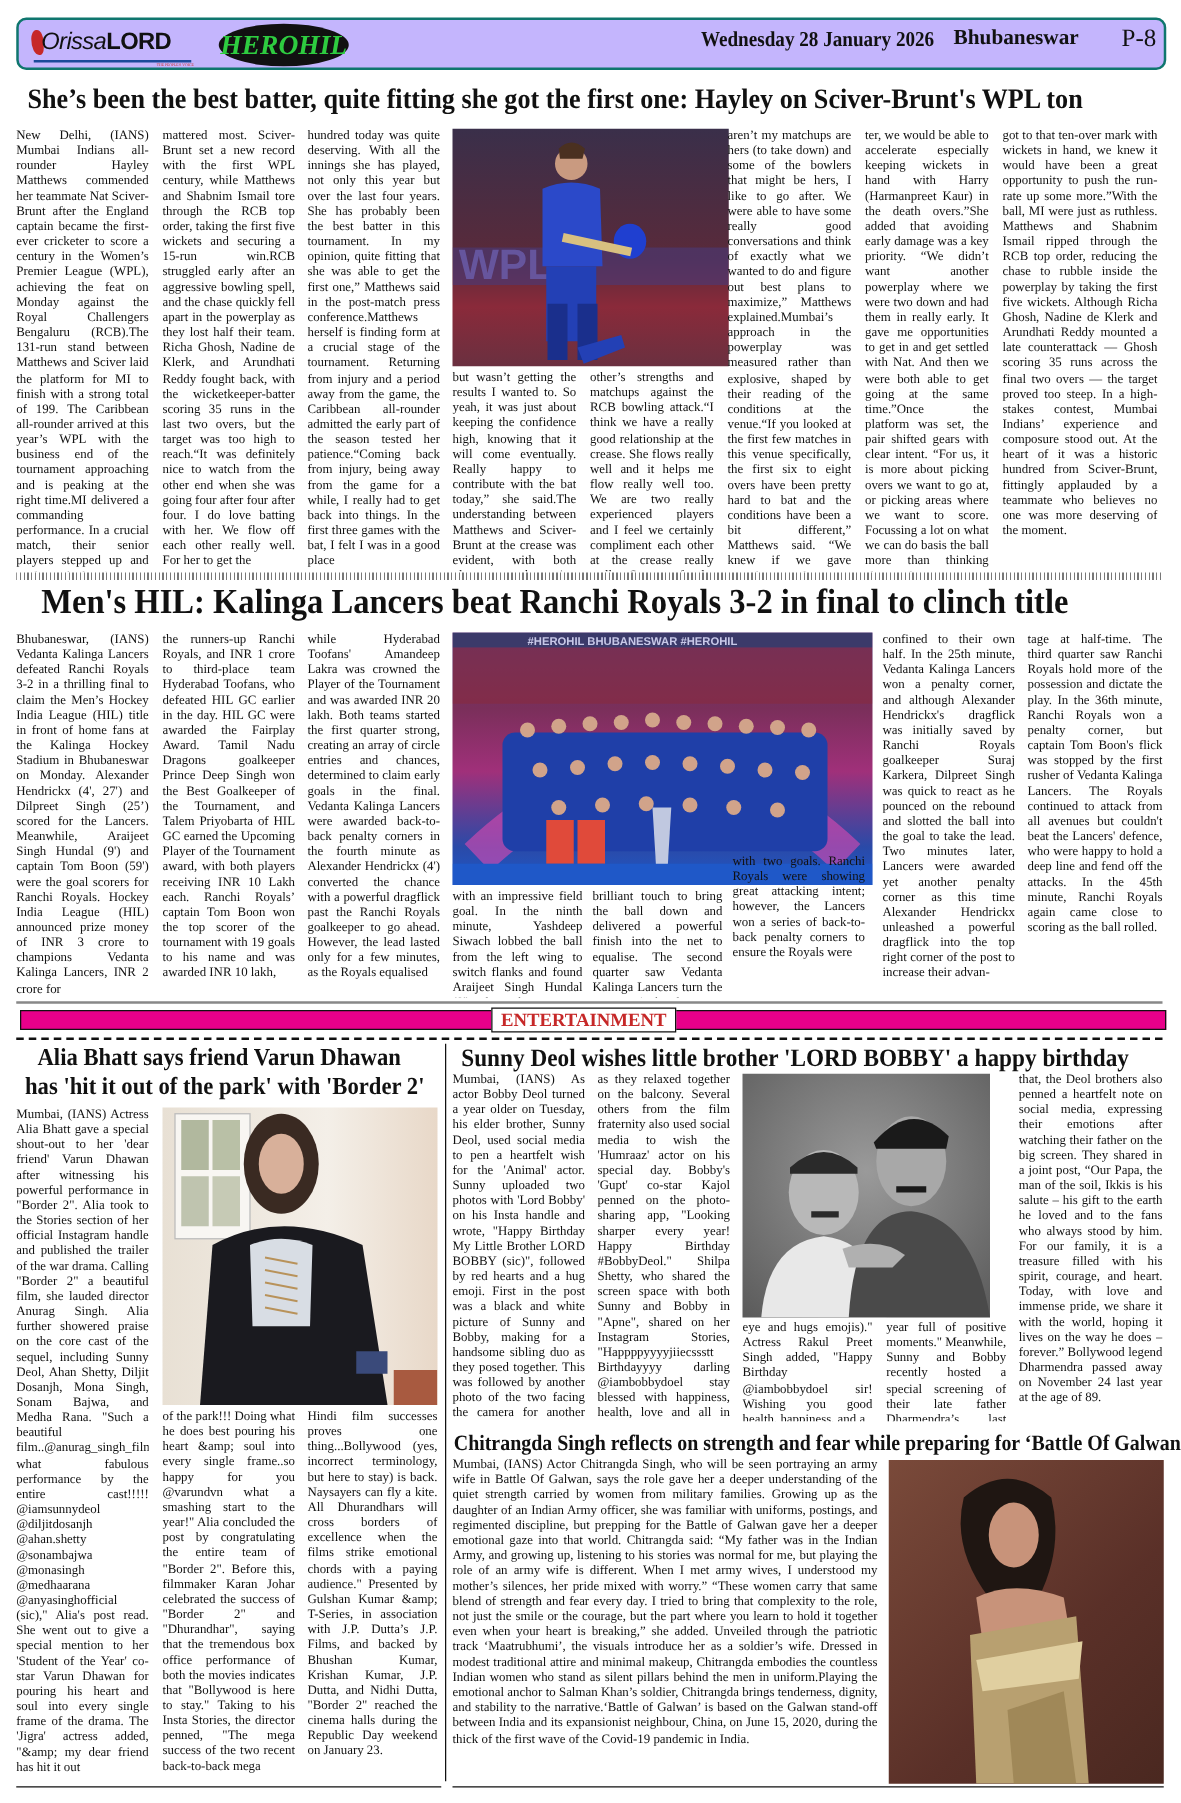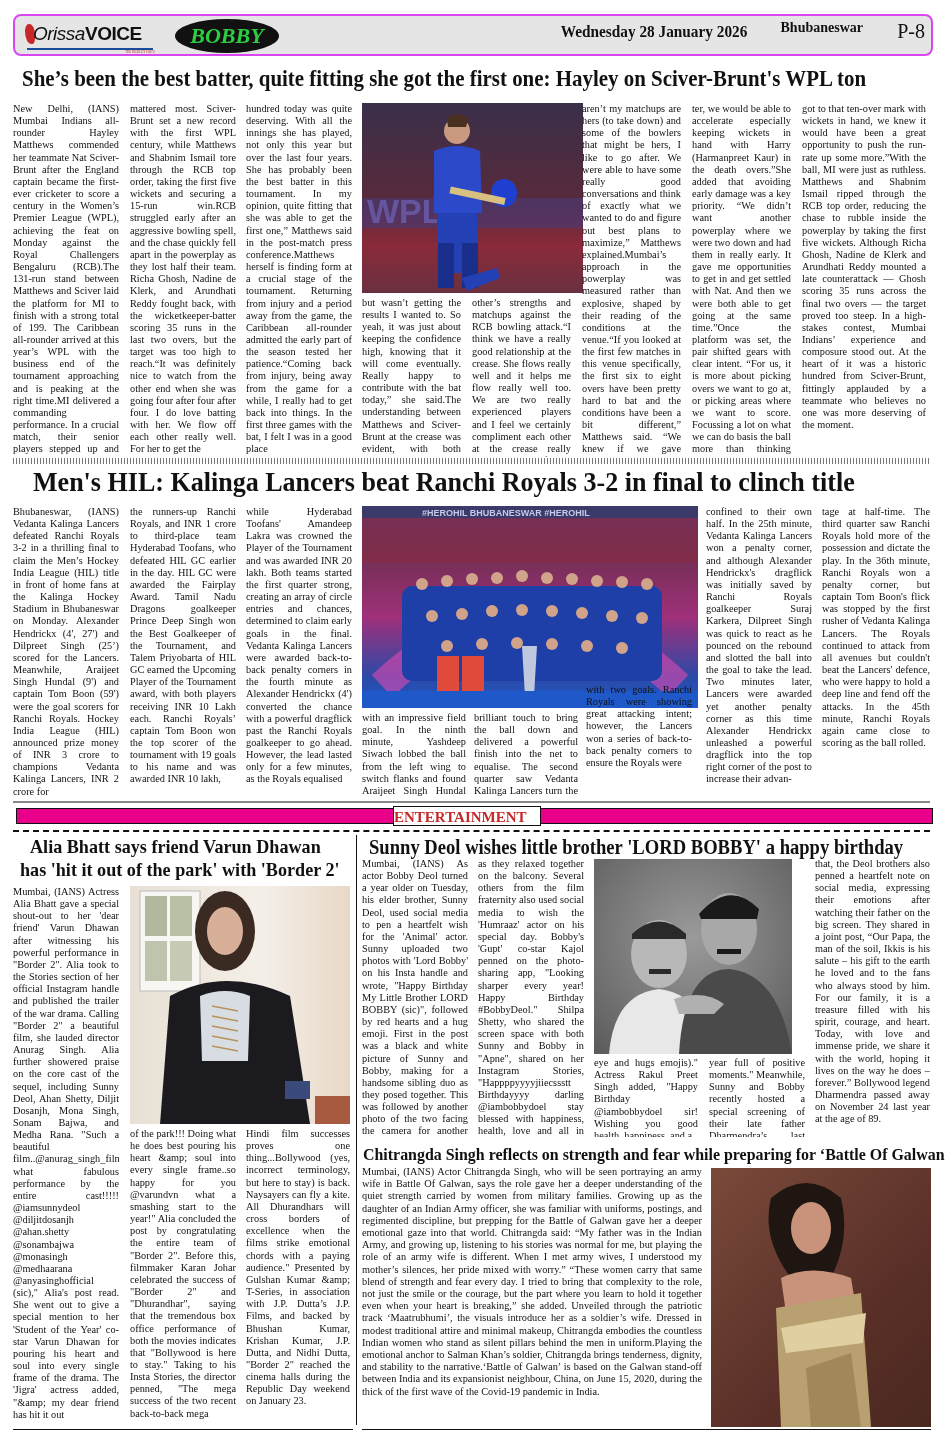--- a/index.html
+++ b/index.html
@@ -1,49 +1,49 @@
 <!DOCTYPE html>
 <html><head>
 <meta charset="utf-8">
 <style>
 *{box-sizing:border-box;margin:0;padding:0}
 body{width:945px;height:1442px;background:#fff;font-family:"Liberation Serif","DejaVu Serif",serif;color:#111;position:relative;overflow:hidden}
 .abs{position:absolute}
-.masthead{left:13px;top:14px;width:920px;height:42px;border:2px solid #d946ef;border-radius:8px;background:#e5e5e5}
+.masthead{left:13px;top:14px;width:920px;height:42px;border:2px solid #0f766e;border-radius:8px;background:#c4b5fd}
 .logo{left:10px;top:6px;width:130px;height:28px}
 .logo .o{font-family:"Liberation Sans",sans-serif;font-style:italic;font-size:19px;color:#111;position:absolute;left:8px;top:1px;letter-spacing:-0.5px}
 .logo .t{font-family:"Liberation Sans",sans-serif;font-weight:bold;font-size:19px;color:#111;position:absolute;left:60px;top:1px;letter-spacing:-0.5px}
 .logo .bar{position:absolute;left:2px;top:26px;width:126px;height:2px;background:#1b4a9a}
 .logo .map{position:absolute;left:0;top:2px;width:10px;height:20px;background:#c62828;border-radius:40% 60% 30% 70%}
 .logo .tag{position:absolute;right:0;top:28px;font-size:3px;color:#c62828}
 .sports{left:160px;top:3px;width:104px;height:34px;border-radius:50%;background:#111;color:#2ecc40;font-style:italic;font-weight:bold;font-size:22px;text-align:center;line-height:34px}
 .mh-date{right:184px;top:6px;font-weight:bold;font-size:17px;font-family:"Liberation Serif",serif;transform:scaleX(.9);transform-origin:right}
-.mh-city{right:68px;top:4px;font-weight:bold;font-size:14px}
+.mh-city{right:68px;top:4px;font-weight:bold;font-size:17px}
 .mh-page{right:6px;top:4px;font-size:20px}
 .hl{font-weight:bold;color:#111;white-space:nowrap;transform-origin:left top}
 .col{font-size:10.3px;line-height:12.15px;text-align:justify;hyphens:auto;overflow:hidden}
 .photo{overflow:hidden}
 .hatch{height:6px;background:repeating-linear-gradient(90deg,#777 0 1px,#fff 1px 3px)}
 .band{left:16px;top:808px;width:917px;height:16px;background:#e8008a;border:1px solid #111}
-.band-label{left:393px;top:806px;width:148px;height:20px;background:#fff;color:#c62828;font-weight:bold;font-size:15px;text-align:left;line-height:20px;border:1px solid #111}
+.band-label{left:393px;top:806px;width:148px;height:20px;background:#fff;color:#c62828;font-weight:bold;font-size:15px;text-align:center;line-height:20px;border:1px solid #111}
 .dash{border-top:2px dashed #111}
 .vline{width:1px;background:#111}
 </style>
 </head>
 <body>
 
 <div class="abs masthead">
   <div class="abs logo">
     <span class="map"></span>
     <span class="o">Orissa</span>
-    <span class="t">VOICE</span>
+    <span class="t">LORD</span>
     <span class="bar"></span>
     <span class="tag">THE PEOPLE'S VOICE</span>
   </div>
-  <div class="abs sports">BOBBY</div>
+  <div class="abs sports">HEROHIL</div>
   <div class="abs mh-date">Wednesday 28 January 2026</div>
   <div class="abs mh-city">Bhubaneswar</div>
   <div class="abs mh-page">P-8</div>
 </div>
 
 <div class="abs hl" style="left:22px;top:66px;font-size:22.5px;transform:scaleX(.93)">She’s been the best batter, quite fitting she got the first one: Hayley on Sciver-Brunt's WPL ton</div>
 <div class="abs photo" style="left:362px;top:103px;width:221px;height:190px;background:linear-gradient(180deg,#3a2f4a 0%,#5a2a3a 55%,#8a2a3a 75%,#6a3040 100%)">
   <svg width="221" height="190">
     <rect x="0" y="95" width="221" height="30" fill="#4a3a7a" opacity=".6"></rect>
     <text x="5" y="120" font-size="34" font-weight="bold" fill="#6f64b8" opacity=".7" font-family="Liberation Sans, sans-serif">WPL</text>

